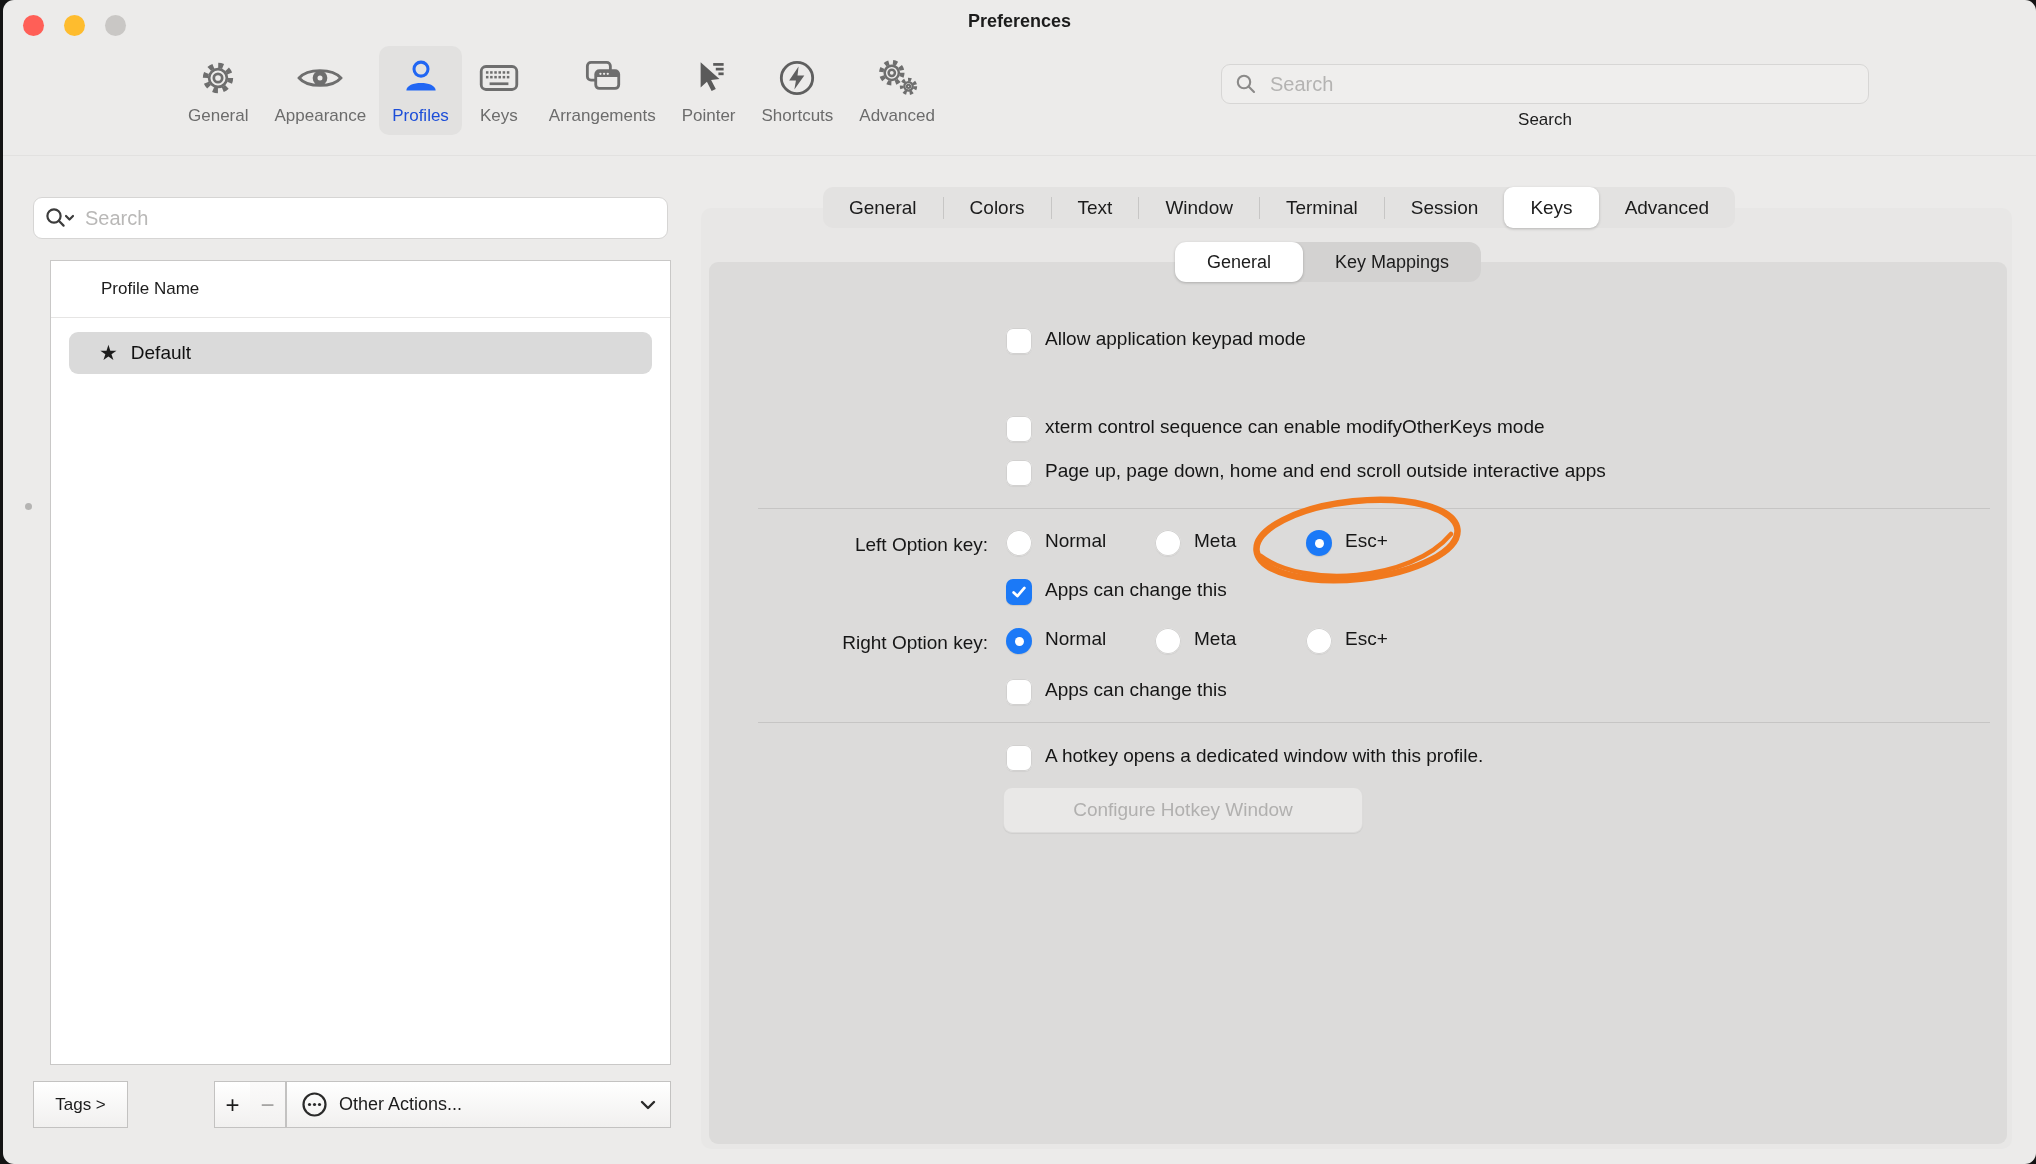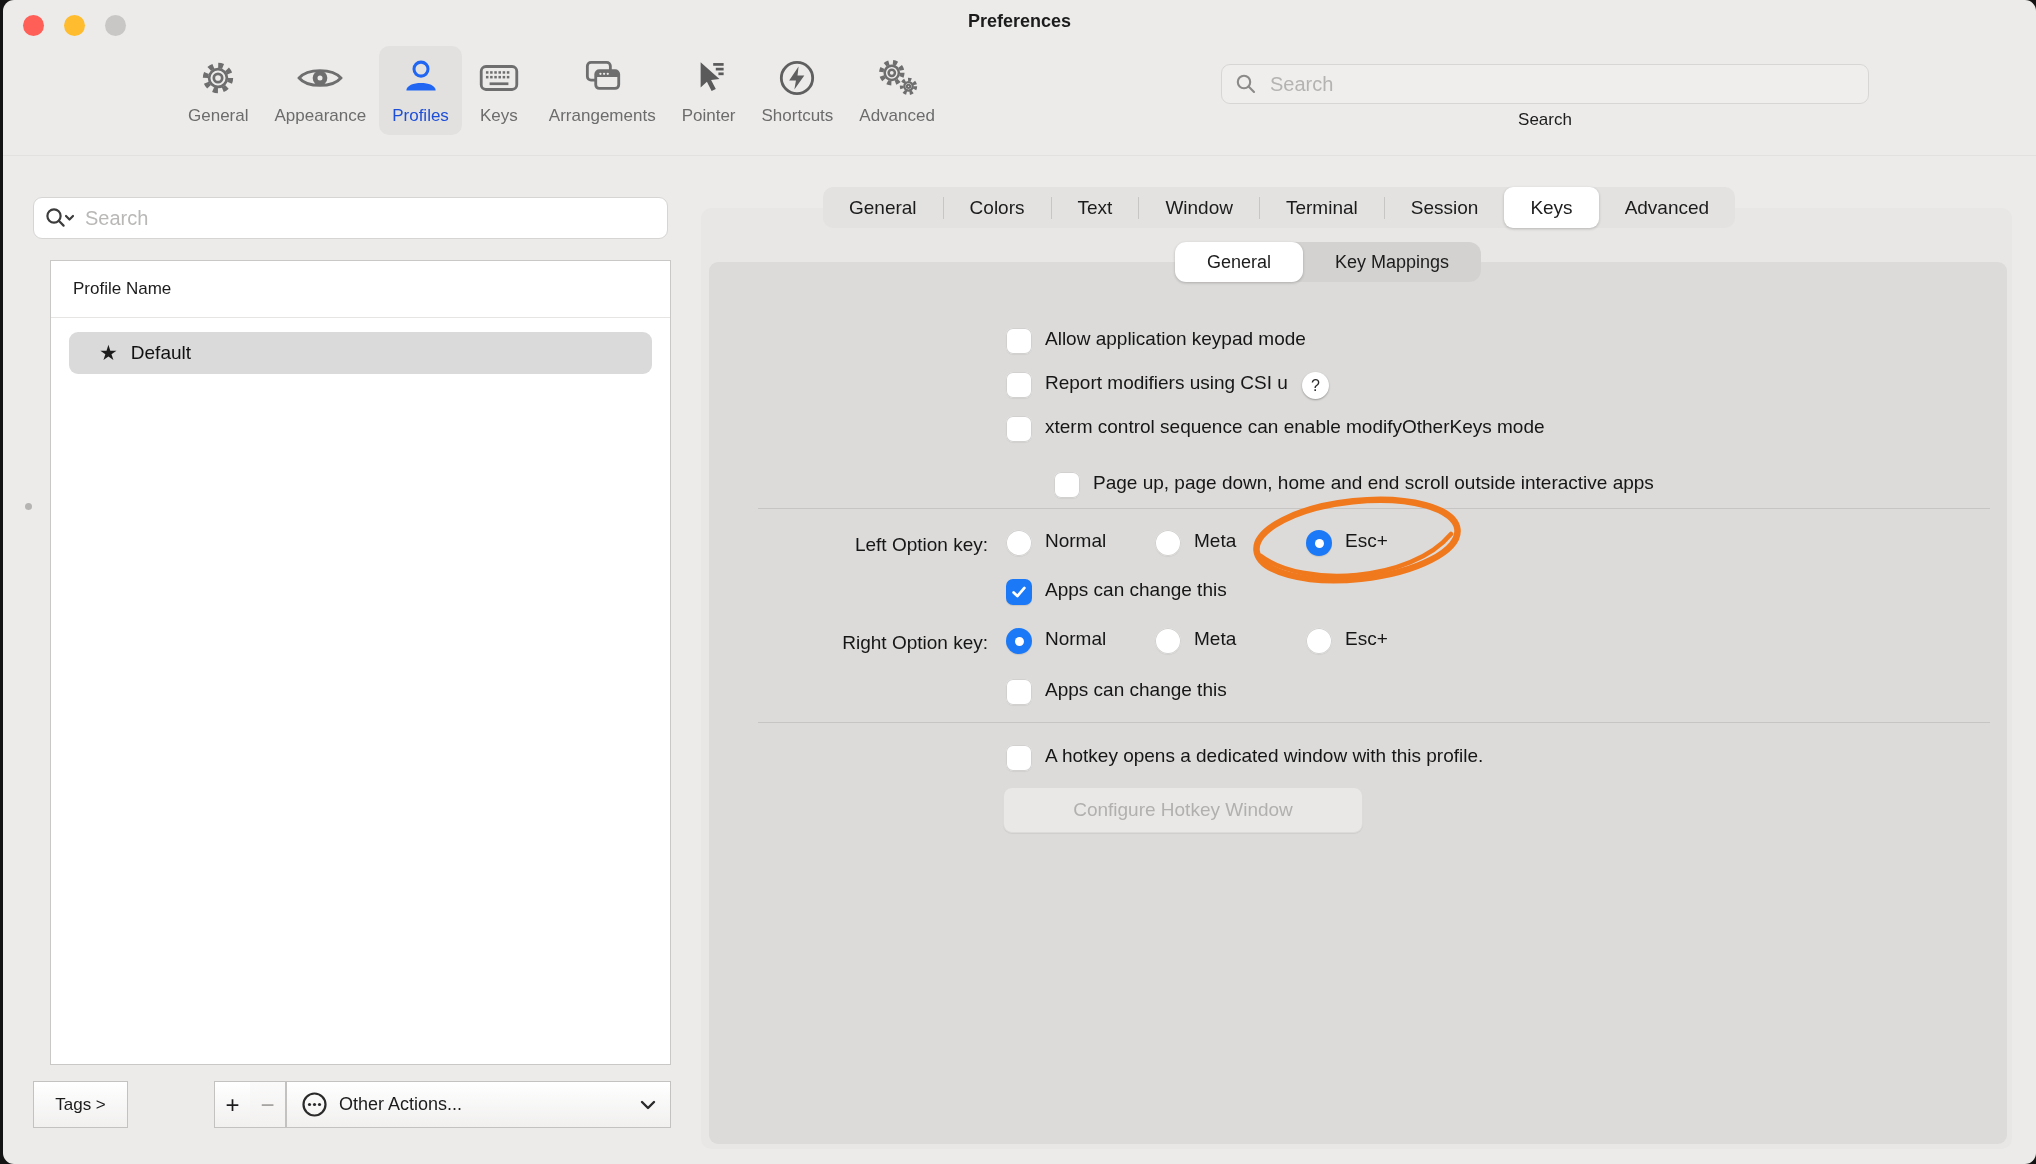--- a/index.html
+++ b/index.html
@@ -56,21 +56,21 @@
     flex:1;border:none;outline:none;background:transparent;
     font-family:"Liberation Sans", sans-serif;font-size:20px;color:#1c1c1c;margin-left:8px;
   }
   #sb-search input::placeholder{color:#b9b8b7;}
   #profile-list{
     position:absolute;left:47px;top:260px;width:621px;height:805px;box-sizing:border-box;
     background:#ffffff;border:1px solid #c9c8c7;
   }
   #profile-list-header{
     height:57px;box-sizing:border-box;border-bottom:1px solid #e6e5e4;
-    display:flex;align-items:center;padding-left:22px;font-size:17px;color:#1c1c1c;
+    display:flex;align-items:center;padding-left:50px;font-size:17px;color:#1c1c1c;
   }
   .profile-row{
     margin:14px 18px 0;height:42px;border-radius:9px;background:#dadada;
     display:flex;align-items:center;padding-left:30px;
   }
   .profile-row .star{font-size:21px;color:#1c1c1c;margin-right:13px;}
   .profile-row .pname{font-size:19px;color:#111;}
   #edge-dot{position:absolute;left:22px;top:503px;width:7px;height:7px;border-radius:50%;background:#b5b4b3;}
   
   .bbtn{
@@ -336,30 +336,25 @@
 
   <div id="subtabs">
     <div class="subtab selected">General</div>
     <div class="subtab">Key Mappings</div>
   </div>
 
   <div class="ctl-row" style="left:1003px;top:328px;">
     <span class="cb"></span>
     <span class="lbl">Allow application keypad mode</span>
   </div>
-  <div class="ctl-row" style="left:1003px;top:372px;">
-    <span class="cb"></span>
-    <span class="lbl">Report modifiers using CSI u</span>
-    <span class="help-btn">?</span>
-  </div>
   <div class="ctl-row" style="left:1003px;top:416px;">
     <span class="cb"></span>
     <span class="lbl">xterm control sequence can enable modifyOtherKeys mode</span>
   </div>
-  <div class="ctl-row" style="left:1051px;top:460px;margin-top:12px;">
+  <div class="ctl-row" style="left:1003px;top:460px;">
     <span class="cb"></span>
     <span class="lbl">Page up, page down, home and end scroll outside interactive apps</span>
   </div>
 
   <div class="divider" style="top:508px;"></div>
 
   <div class="row-label" style="top:530px;">Left Option key:</div>
   <div class="ctl-row" style="left:1003px;top:530px;">
     <span class="radio"></span>
     <span class="lbl">Normal</span>

